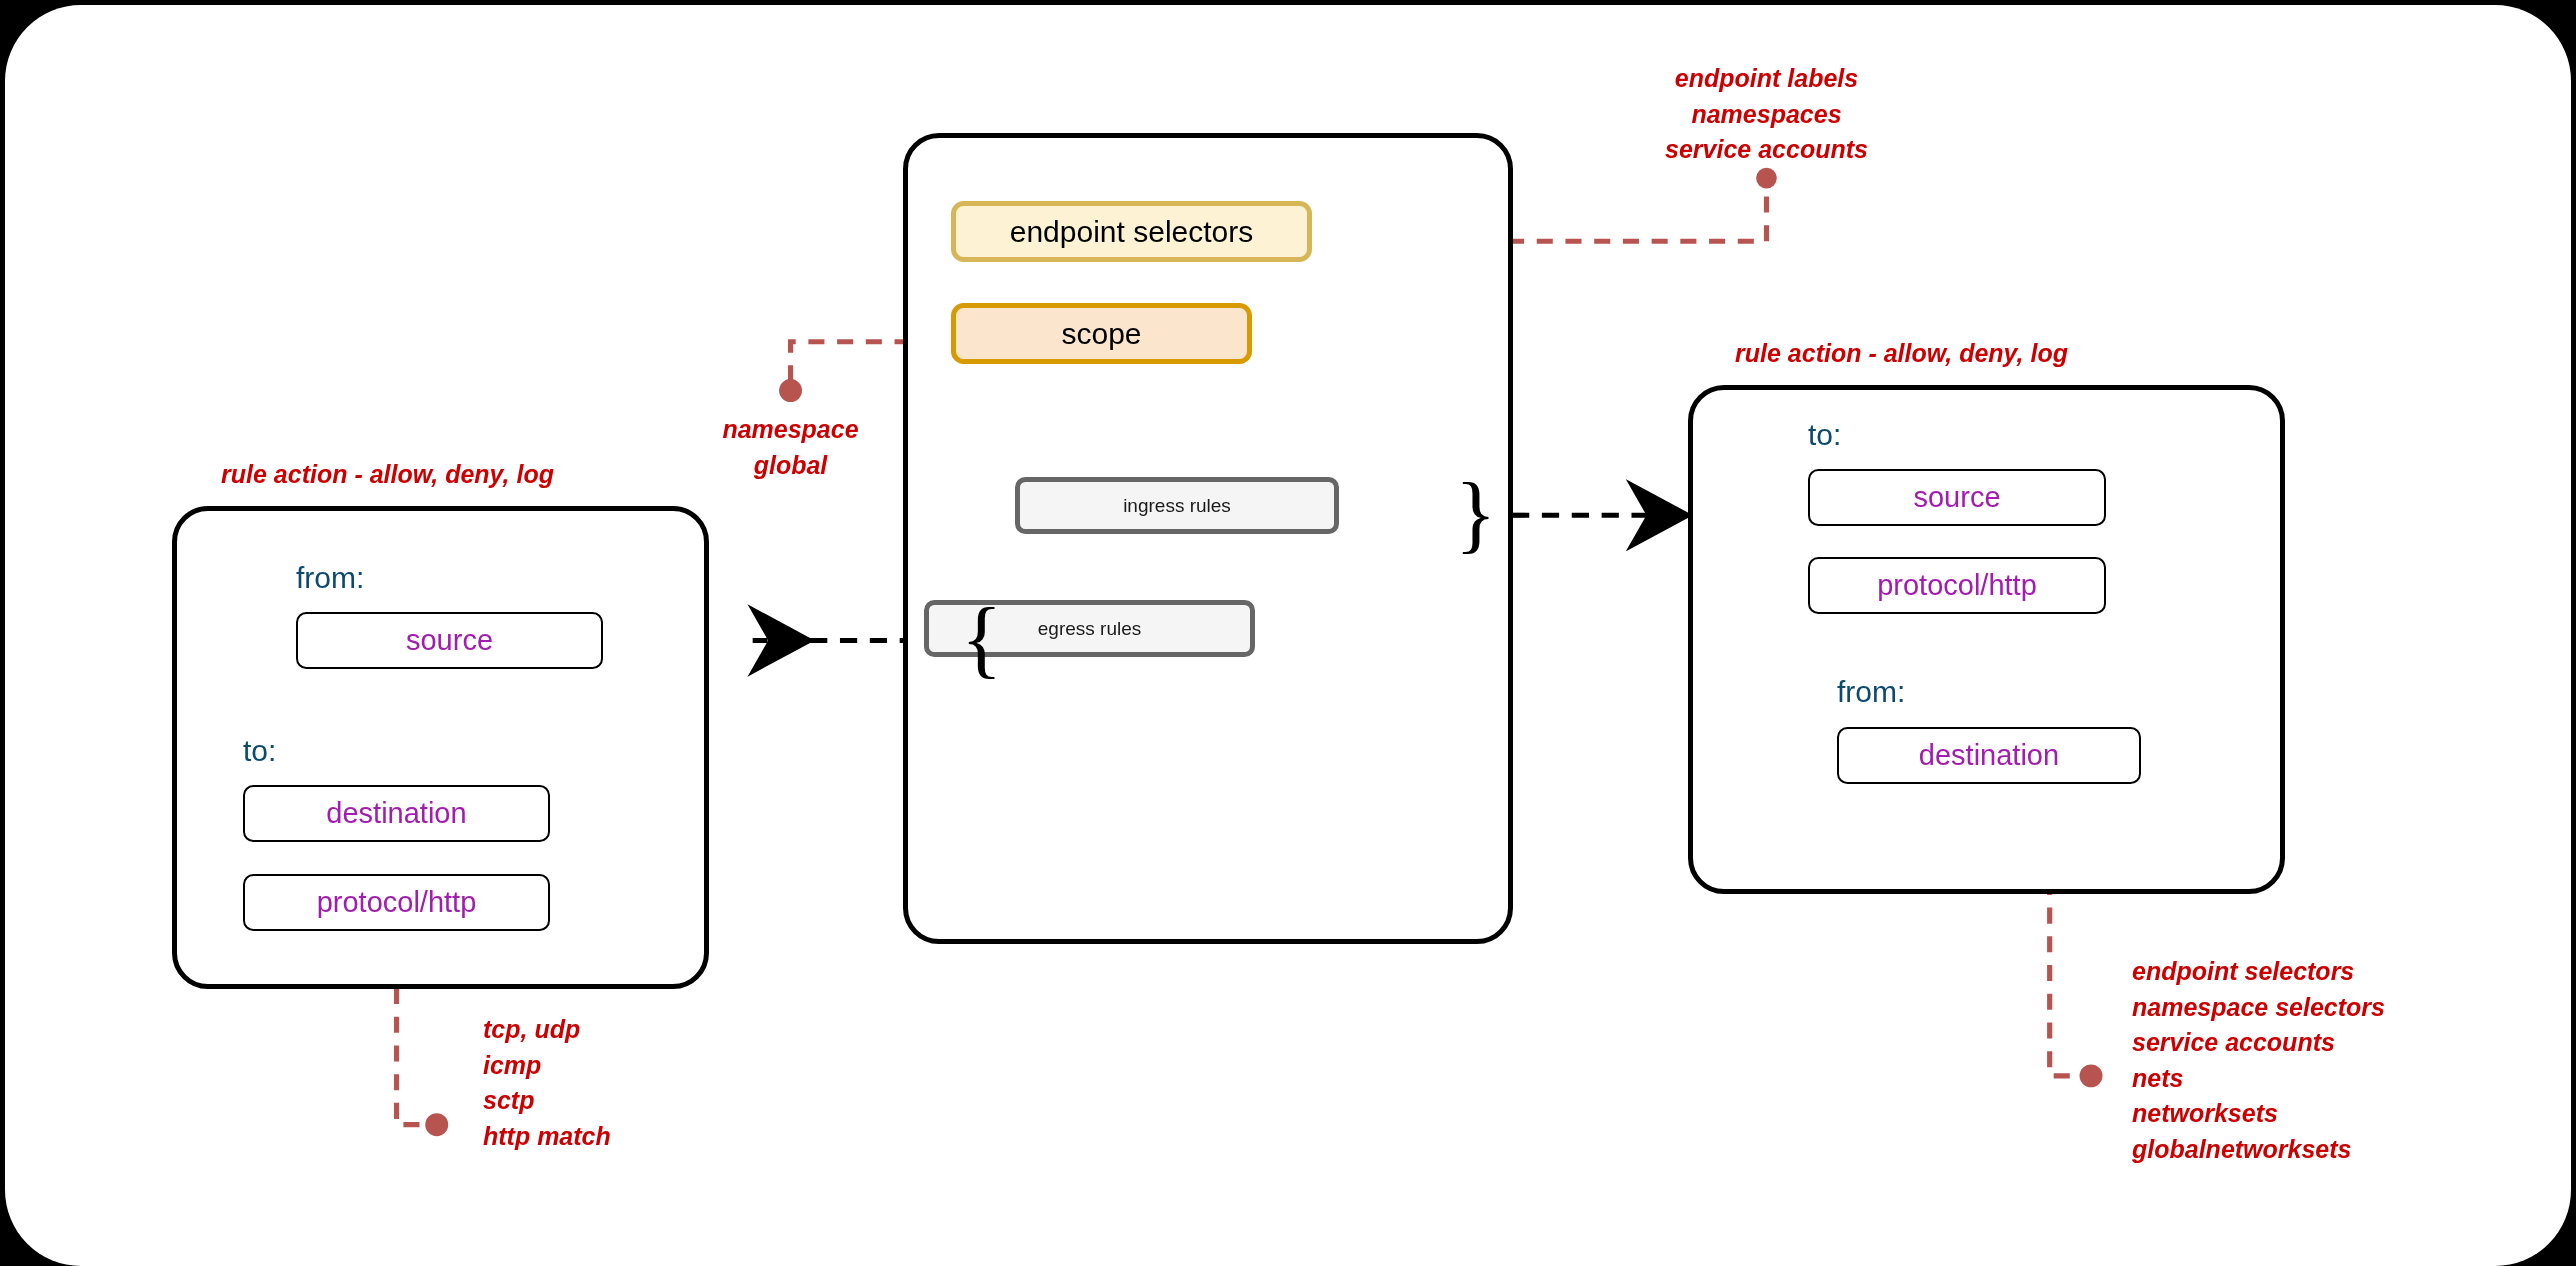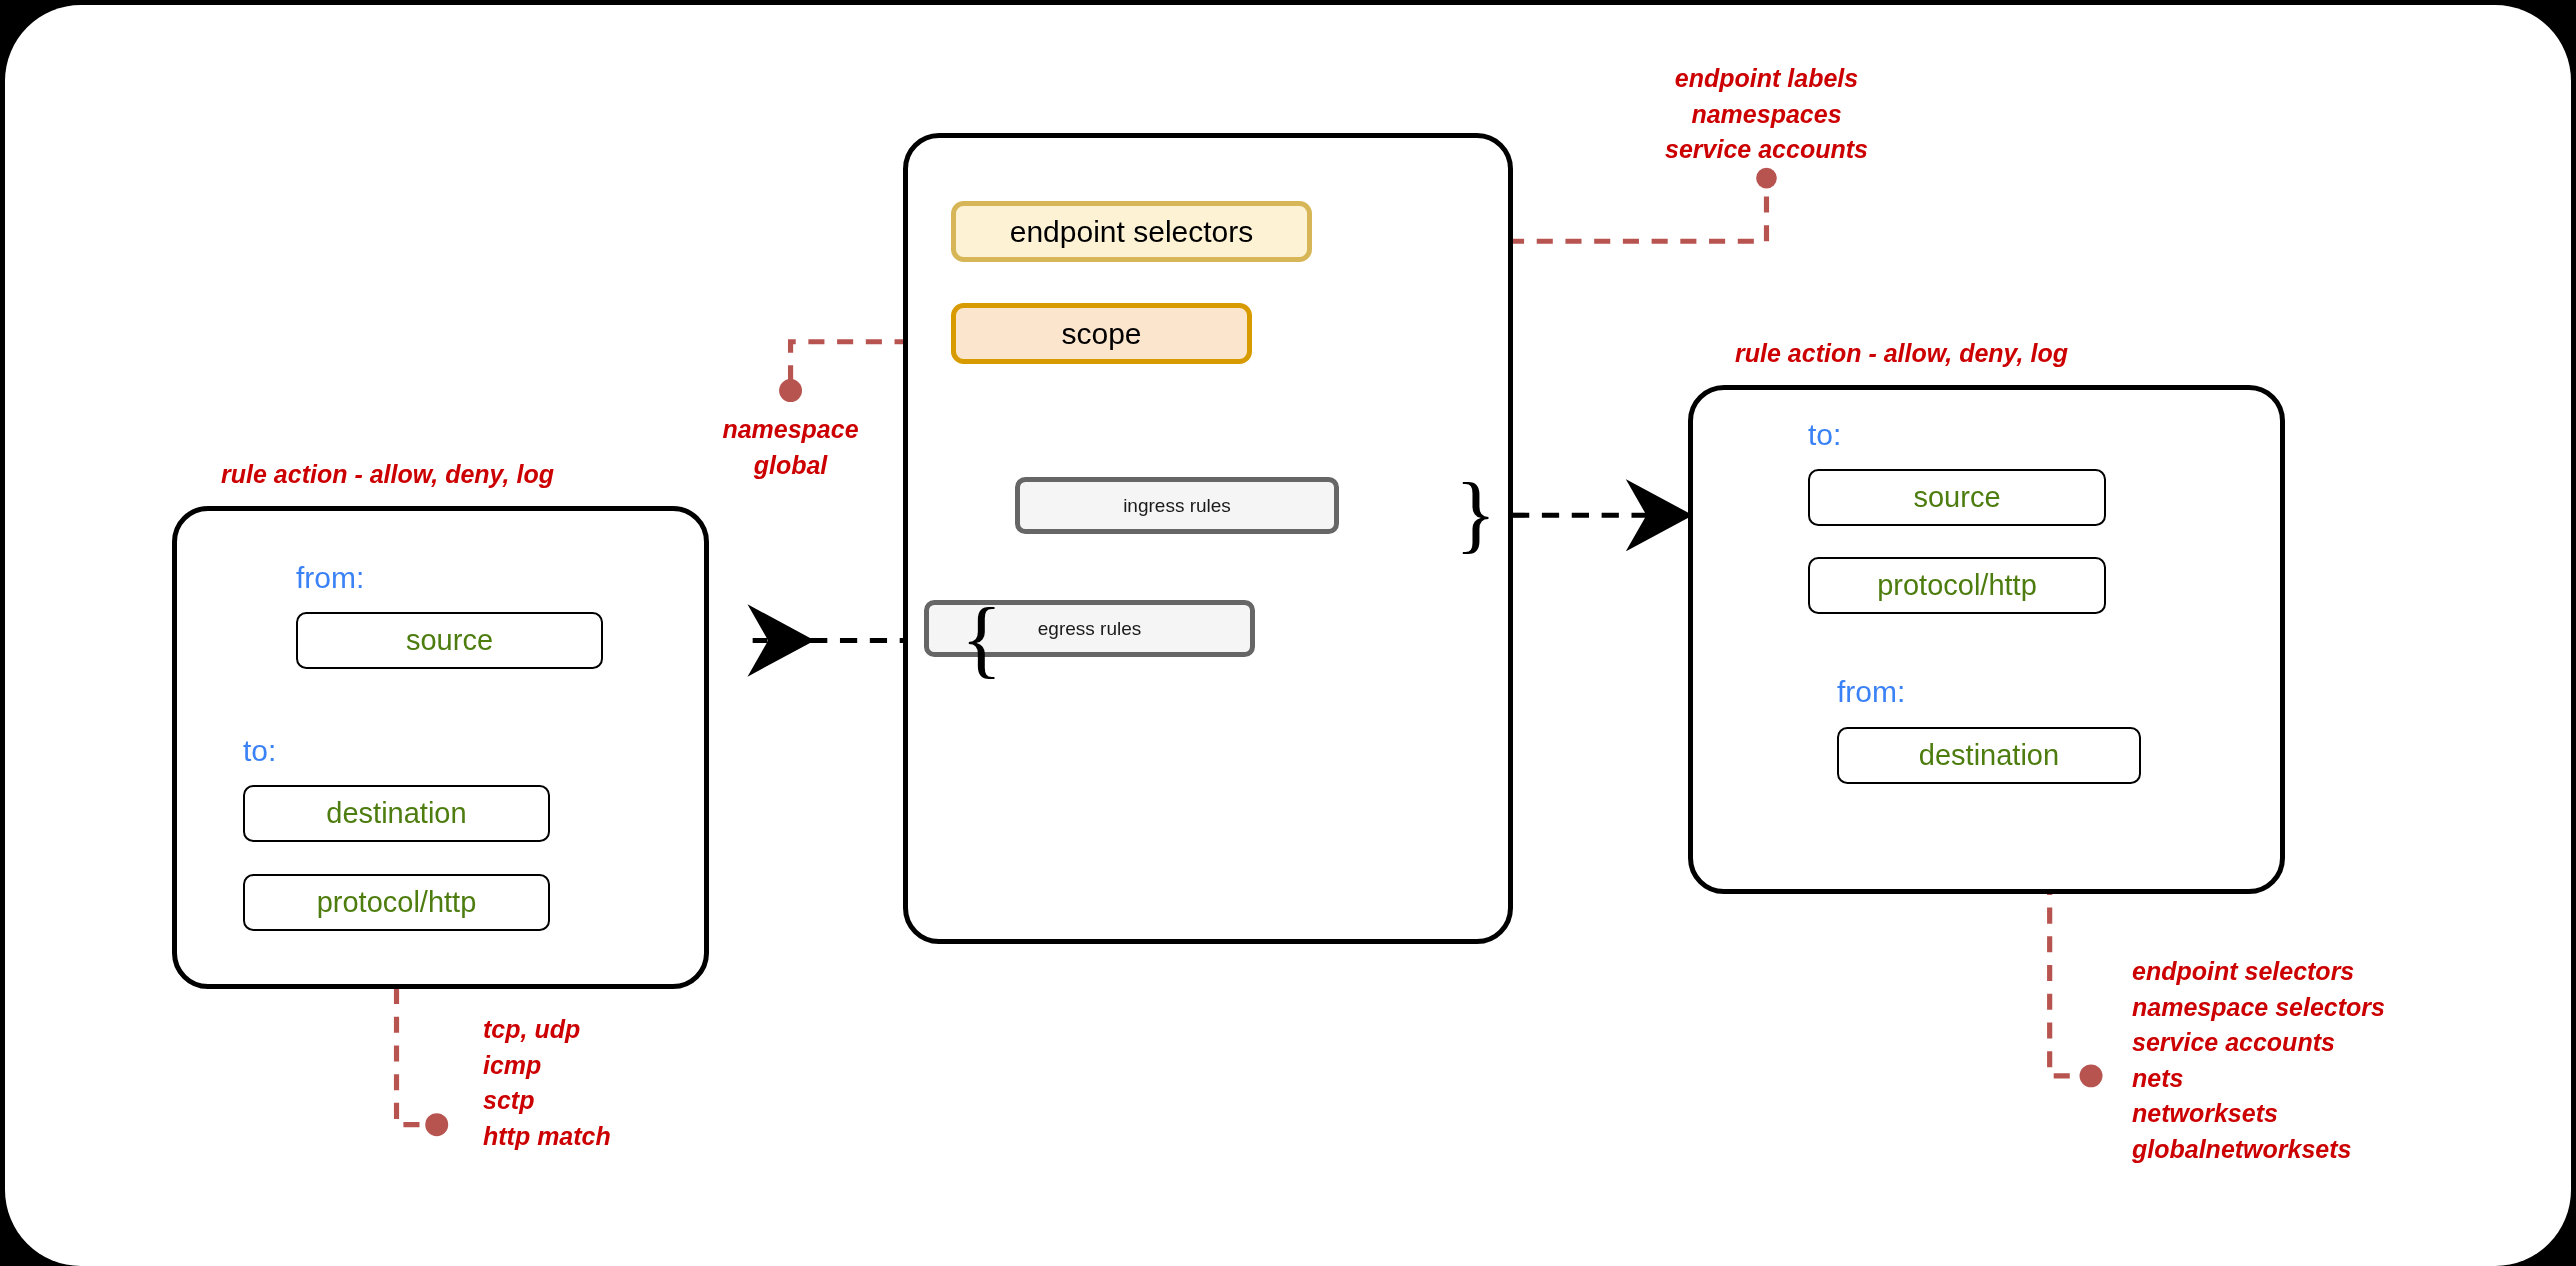--- a/index.html
+++ b/index.html
@@ -35,21 +35,21 @@
   
   .wbox {
     position:absolute;
     background:#ffffff;
     border:2.9px solid #000000;
     border-radius:10.3px;
     display:flex;
     align-items:center;
     justify-content:center;
     font-size:29px;
-    color:#4d7c0f;
+    color:#a21caf;
     line-height:1;
   }
 
   
   .cbox {
     position:absolute;
     border-radius:12.6px;
     display:flex;
     align-items:center;
     justify-content:center;
@@ -59,21 +59,21 @@
   }
   .cbox.endpoint { background:#fdf3d4; border:5.2px solid #d6b656; }
   .cbox.scope    { background:#fce5cd; border:5.2px solid #d79b00; }
   .cbox.gray     { background:#f5f5f5; border:5.2px solid #666666;
                    border-radius:10.3px; font-size:19px; color:#1a1a1a; }
 
   
   .seclabel {
     position:absolute;
     font-size:30px;
-    color:#3b82f6;
+    color:#0c4a6e;
     line-height:1;
     white-space:nowrap;
   }
 
   
   .annot {
     position:absolute;
     color:#cc0000;
     font-weight:bold;
     font-style:italic;

